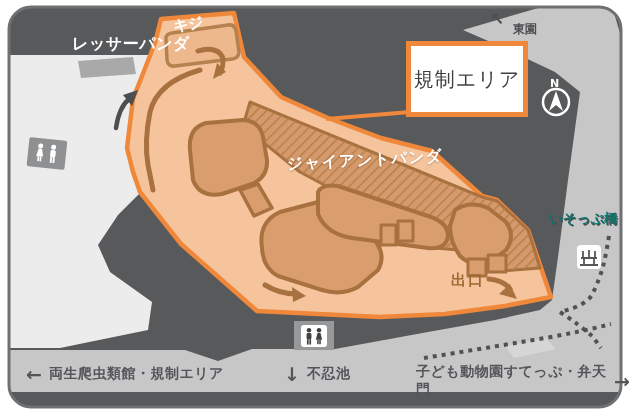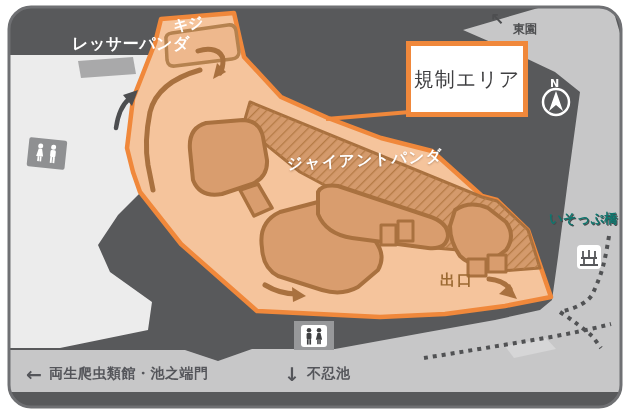--- a/index.html
+++ b/index.html
@@ -15,21 +15,21 @@
       transform:rotate(-3deg);text-shadow:0 1px 2px rgba(90,50,20,.35);}
   #callout-box{position:absolute;left:406px;top:41px;width:122px;height:76px;
       background:#ffffff;border:5px solid #f0883b;box-sizing:border-box;
       display:flex;align-items:center;justify-content:center;}
   #callout-label{font-size:20px;color:#3f3f41;font-weight:normal;letter-spacing:1px;}
   #east-garden-arrow{left:490px;top:9px;font-size:17px;}
   #east-garden-label{left:513px;top:21px;font-size:12px;}
   #compass-n{left:550px;top:77px;font-size:11px;color:#fff;}
   #isopp-bridge-label{left:549px;top:162px;font-size:13.5px;color:#0f766e;
       text-shadow:1px 1px 0 #4a4b4d;margin-top:48px;}
-  #exit-label{left:440px;top:271px;font-size:15px;color:#9c6a33;letter-spacing:2px;}
+  #exit-label{left:451px;top:271px;font-size:15px;color:#9c6a33;letter-spacing:2px;}
   .gate{position:absolute;top:363px;display:flex;align-items:center;gap:7px;
         font-weight:bold;color:#54555a;}
   .gate .txt{font-size:14px;letter-spacing:.5px;}
   .gate .arr{font-size:19px;}
   #gate-left{left:26px;}
   #gate-center{left:284px;}
   #gate-right{left:416px;}
 </style>
 </head>
 <body>
@@ -175,22 +175,26 @@
 <div id="east-garden-label" class="lbl lbl-dark">東園</div>
 
 <div id="compass-n" class="lbl">N</div>
 
 <div id="isopp-bridge-label" class="lbl">いそっぷ橋</div>
 
 <div id="exit-label" class="lbl">出口</div>
 
 <div id="gate-left" class="gate">
   <span class="arr">←</span>
-  <span class="txt">両生爬虫類館・池之端門</span>
+  <span class="txt">両生爬虫類館・規制エリア</span>
 </div>
 
 <div id="gate-center" class="gate">
   <span class="arr">↓</span>
   <span class="txt">不忍池</span>
 </div>
 
+<div id="gate-right" class="gate">
+  <span class="txt">子ども動物園すてっぷ・弁天門</span>
+  <span class="arr">→</span>
+</div>
 
 </div>
 
 </body></html>

